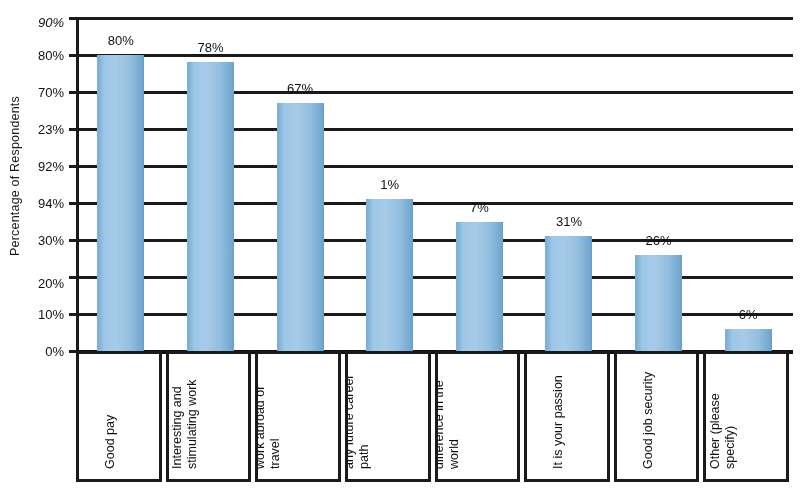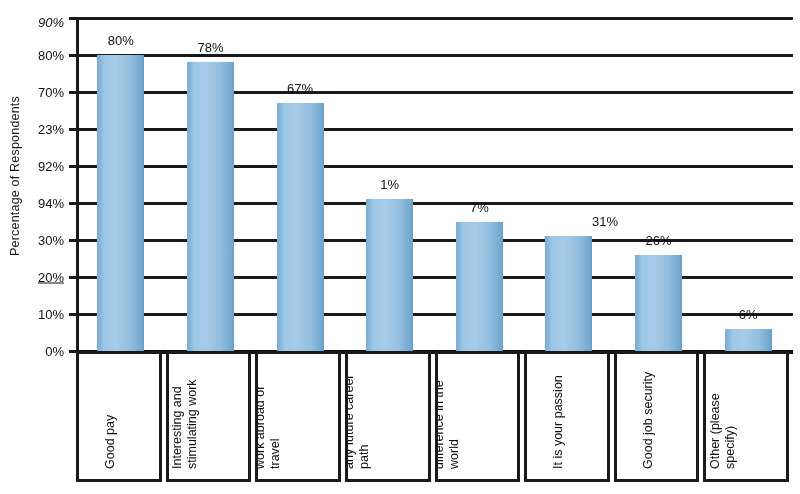--- a/index.html
+++ b/index.html
@@ -192,35 +192,35 @@
         <div class="bar" style="left: 469.438px; width: 47px; height: 114.7px;"></div>
         <div class="bar" style="left: 559.062px; width: 47px; height: 96.2px;"></div>
         <div class="bar" style="left: 648.688px; width: 47px; height: 22.2px;"></div>
       </div>
     <div id="bar-values">
         <div class="bar-value" style="left: 44.8125px; top: 15px;">80%</div>
         <div class="bar-value" style="left: 134.438px; top: 22.4px;">78%</div>
         <div class="bar-value" style="left: 224.062px; top: 63.1px;">67%</div>
         <div class="bar-value" style="left: 313.688px; top: 159.3px;">1%</div>
         <div class="bar-value" style="left: 403.312px; top: 181.5px;">7%</div>
-        <div class="bar-value" style="left: 492.938px; top: 196.3px; margin-left: 36px;">31%</div>
+        <div class="bar-value" style="left: 492.938px; top: 196.3px;">31%</div>
         <div class="bar-value" style="left: 582.562px; top: 214.8px;">26%</div>
         <div class="bar-value" style="left: 672.188px; top: 288.8px;">6%</div>
       </div>
   </div>
 
   <div id="tick-labels">
       <div class="tick-label" style="position: absolute; left: 18px; width: 46px; top: 22px; font-style: italic;">90%</div>
       <div class="tick-label" style="position: absolute; left: 18px; width: 46px; top: 55px;">80%</div>
       <div class="tick-label" style="position: absolute; left: 18px; width: 46px; top: 92px;">70%</div>
       <div class="tick-label" style="position: absolute; left: 18px; width: 46px; top: 129px;">23%</div>
       <div class="tick-label" style="position: absolute; left: 18px; width: 46px; top: 166px;">92%</div>
       <div class="tick-label" style="position: absolute; left: 18px; width: 46px; top: 203px;">94%</div>
       <div class="tick-label" style="position: absolute; left: 18px; width: 46px; top: 240px;">30%</div>
-      <div class="tick-label" style="position: absolute; left: 18px; width: 46px; top: 277px; text-decoration: underline;">20%</div>
+      <div class="tick-label" style="position: absolute; left: 18px; width: 46px; top: 283px;">20%</div>
       <div class="tick-label" style="position: absolute; left: 18px; width: 46px; top: 314px;">10%</div>
       <div class="tick-label" style="position: absolute; left: 18px; width: 46px; top: 351px;">0%</div>
     </div>
 
   <div id="label-table">
       <div class="label-cell" style="left: 0px; width: 85.625px;">
         <div class="label-rot" style="margin-left: -0.5px;">
           <span class="l2">Good pay</span>
         </div>
       </div>

